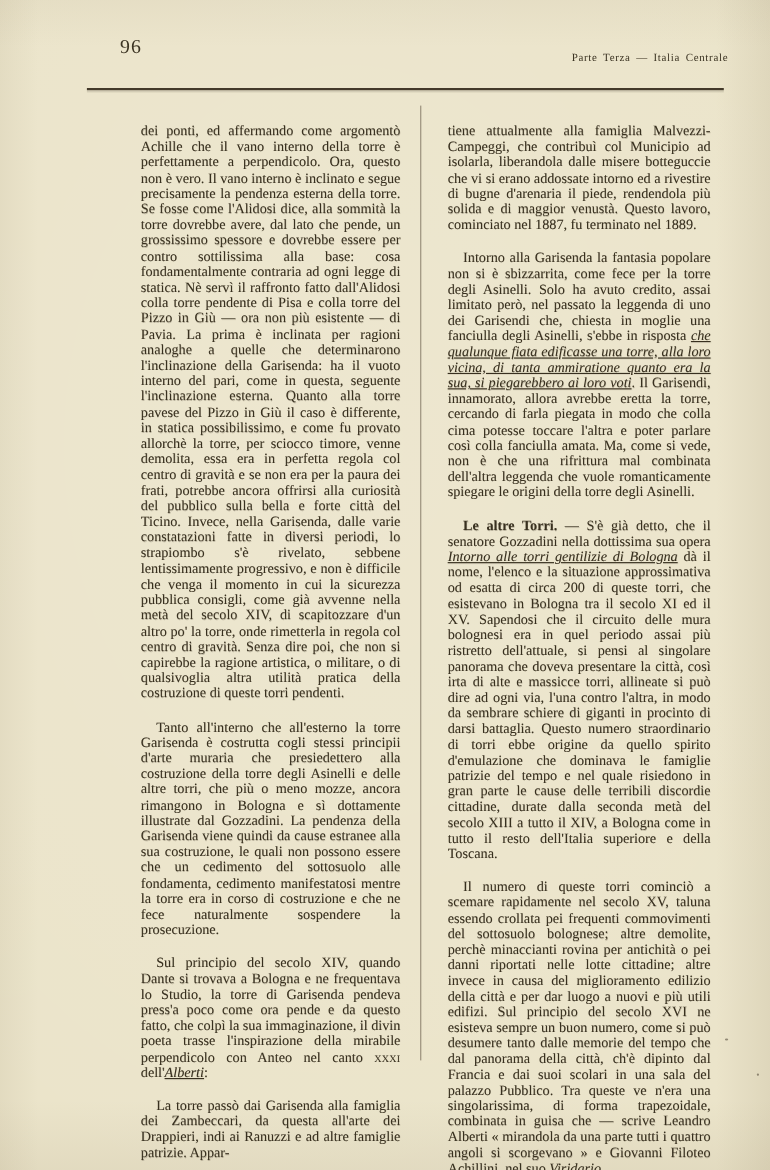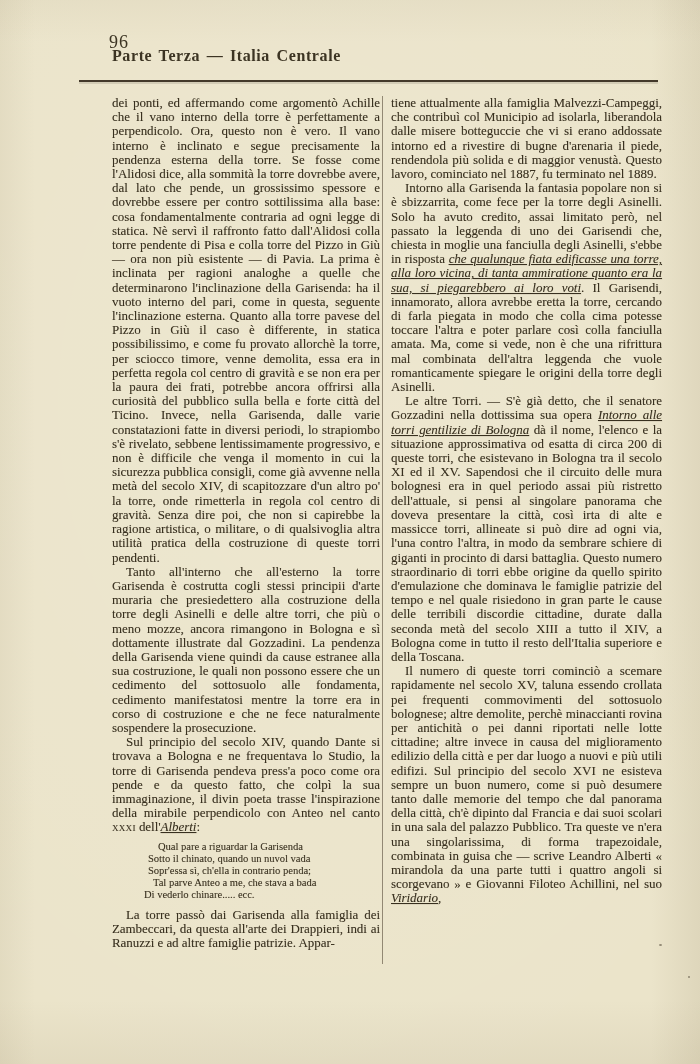--- a/index.html
+++ b/index.html
@@ -17,21 +17,21 @@
       #ebe4ca;
     color:#38301f;
   }
   
   .pagenum {
     position:absolute; left:90px; top:32px;
     font-size:18px; letter-spacing:1px; color:#3c3423;margin-left:19px;
   }
   .running-title {
     position:absolute; left:112px; top:47px; width:550px;
-    text-align:left; font-weight:bold; font-size:16px;
+    text-align:right; font-weight:normal; font-size:10px;
     letter-spacing:0.6px; color:#3c3423;
     word-spacing:2px;
   }
   .header-rule {
     position:absolute; left:79px; top:80px; width:579px; height:2px;
     background:#43392a;
     box-shadow:0 2px 0 rgba(67,57,42,0.14);
   }
   
   .col {
@@ -40,24 +40,24 @@
     text-align:justify;
     color:#38301f;
     text-shadow:0.3px 0.3px 0 rgba(56,48,31,0.28);
   }
   .col-left  { left:112px; width:268px; }
   .col-right { left:391px; width:271px; }
   .col-divider {
     position:absolute; left:382px; top:96px; width:1px; height:868px;
     background:rgba(72,61,44,0.55);
   }
-  .col p { margin:0; text-indent:14px; }
+  .col p { margin:16px; text-indent:14px; }
   .col p.noindent { text-indent:0; }
   em { font-style:italic;text-decoration:underline; }
-  b  { font-weight:normal; }
+  b  { font-weight:bold; }
   .smallcaps { font-variant:small-caps; letter-spacing:0.3px;font-family:Liberation Serif, serif; }
   
   .verse {
     margin:6px 0 7px 32px;
     font-size:10.5px; line-height:12px;
     text-align:left;
   }
   .verse .vline { text-indent:0; margin:0; }
   .verse .vline:nth-child(1) { padding-left:14px; }
   .verse .vline:nth-child(2) { padding-left:4px; }
@@ -77,27 +77,20 @@
   <span class="pagenum">96</span>
   <span class="running-title">Parte Terza — Italia Centrale</span>
   <div class="header-rule"></div>
 
   <div class="col col-left">
     <p class="noindent">dei ponti, ed affermando come argomentò Achille che il vano interno della torre è perfettamente a perpendicolo. Ora, questo non è vero. Il vano interno è inclinato e segue precisamente la pendenza esterna della torre. Se fosse come l'Alidosi dice, alla sommità la torre dovrebbe avere, dal lato che pende, un grossissimo spessore e dovrebbe essere per contro sottilissima alla base: cosa fondamentalmente contraria ad ogni legge di statica. Nè servì il raffronto fatto dall'Alidosi colla torre pendente di Pisa e colla torre del Pizzo in Giù — ora non più esistente — di Pavia. La prima è inclinata per ragioni analoghe a quelle che determinarono l'inclinazione della Garisenda: ha il vuoto interno del pari, come in questa, seguente l'inclinazione esterna. Quanto alla torre pavese del Pizzo in Giù il caso è differente, in statica possibilissimo, e come fu provato allorchè la torre, per sciocco timore, venne demolita, essa era in perfetta regola col centro di gravità e se non era per la paura dei frati, potrebbe ancora offrirsi alla curiosità del pubblico sulla bella e forte città del Ticino. Invece, nella Garisenda, dalle varie constatazioni fatte in diversi periodi, lo strapiombo s'è rivelato, sebbene lentissimamente progressivo, e non è difficile che venga il momento in cui la sicurezza pubblica consigli, come già avvenne nella metà del secolo XIV, di scapitozzare d'un altro po' la torre, onde rimetterla in regola col centro di gravità. Senza dire poi, che non si capirebbe la ragione artistica, o militare, o di qualsivoglia altra utilità pratica della costruzione di queste torri pendenti.</p>
     <p>Tanto all'interno che all'esterno la torre Garisenda è costrutta cogli stessi principii d'arte muraria che presiedettero alla costruzione della torre degli Asinelli e delle altre torri, che più o meno mozze, ancora rimangono in Bologna e sì dottamente illustrate dal Gozzadini. La pendenza della Garisenda viene quindi da cause estranee alla sua costruzione, le quali non possono essere che un cedimento del sottosuolo alle fondamenta, cedimento manifestatosi mentre la torre era in corso di costruzione e che ne fece naturalmente sospendere la prosecuzione.</p>
     <p>
       <span>Sul principio del secolo XIV, quando Dante si trovava a Bologna e ne frequentava lo Studio, la torre di Garisenda pendeva press'a poco come ora pende e da questo fatto, che colpì la sua immaginazione, il divin poeta trasse l'inspirazione della mirabile perpendicolo con Anteo nel canto </span><span class="smallcaps">xxxi</span><span> dell'</span><em>Alberti</em><span>:</span>
     </p>
-    <div class="verse">
-      <p class="vline">Qual pare a riguardar la Garisenda</p>
-      <p class="vline">Sotto il chinato, quando un nuvol vada</p>
-      <p class="vline">Sopr'essa sì, ch'ella in contrario penda;</p>
-      <p class="vline">Tal parve Anteo a me, che stava a bada</p>
-      <p class="vline">Di vederlo chinare..... ecc.</p>
-    </div>
     <p>La torre passò dai Garisenda alla famiglia dei Zambeccari, da questa all'arte dei Drappieri, indi ai Ranuzzi e ad altre famiglie patrizie. Appar-</p>
   </div>
 
   <div class="col-divider"></div>
 
   <div class="col col-right">
     <p class="noindent">tiene attualmente alla famiglia Malvezzi-Campeggi, che contribuì col Municipio ad isolarla, liberandola dalle misere botteguccie che vi si erano addossate intorno ed a rivestire di bugne d'arenaria il piede, rendendola più solida e di maggior venustà. Questo lavoro, cominciato nel 1887, fu terminato nel 1889.</p>
     <p>
       <span>Intorno alla Garisenda la fantasia popolare non si è sbizzarrita, come fece per la torre degli Asinelli. Solo ha avuto credito, assai limitato però, nel passato la leggenda di uno dei Garisendi che, chiesta in moglie una fanciulla degli Asinelli, s'ebbe in risposta </span><em>che qualunque fiata edificasse una torre, alla loro vicina, di tanta ammiratione quanto era la sua, si piegarebbero ai loro voti</em><span>. Il Garisendi, innamorato, allora avrebbe eretta la torre, cercando di farla piegata in modo che colla cima potesse toccare l'altra e poter parlare così colla fanciulla amata. Ma, come si vede, non è che una rifrittura mal combinata dell'altra leggenda che vuole romanticamente spiegare le origini della torre degli Asinelli.</span>
     </p>

